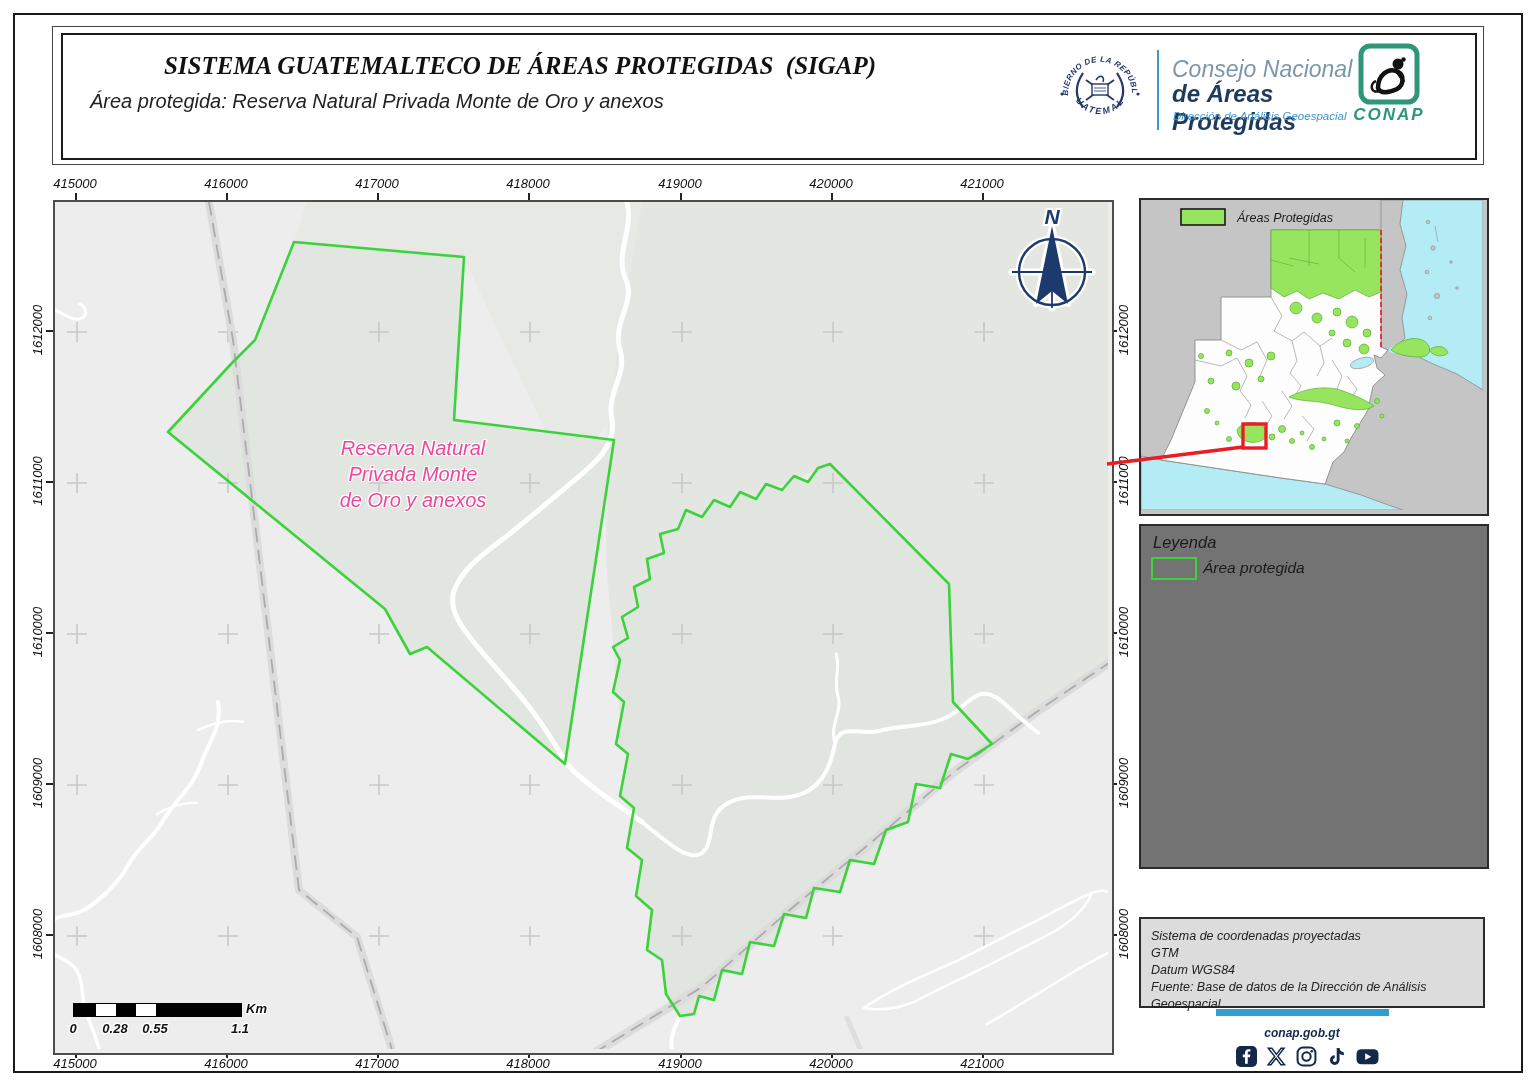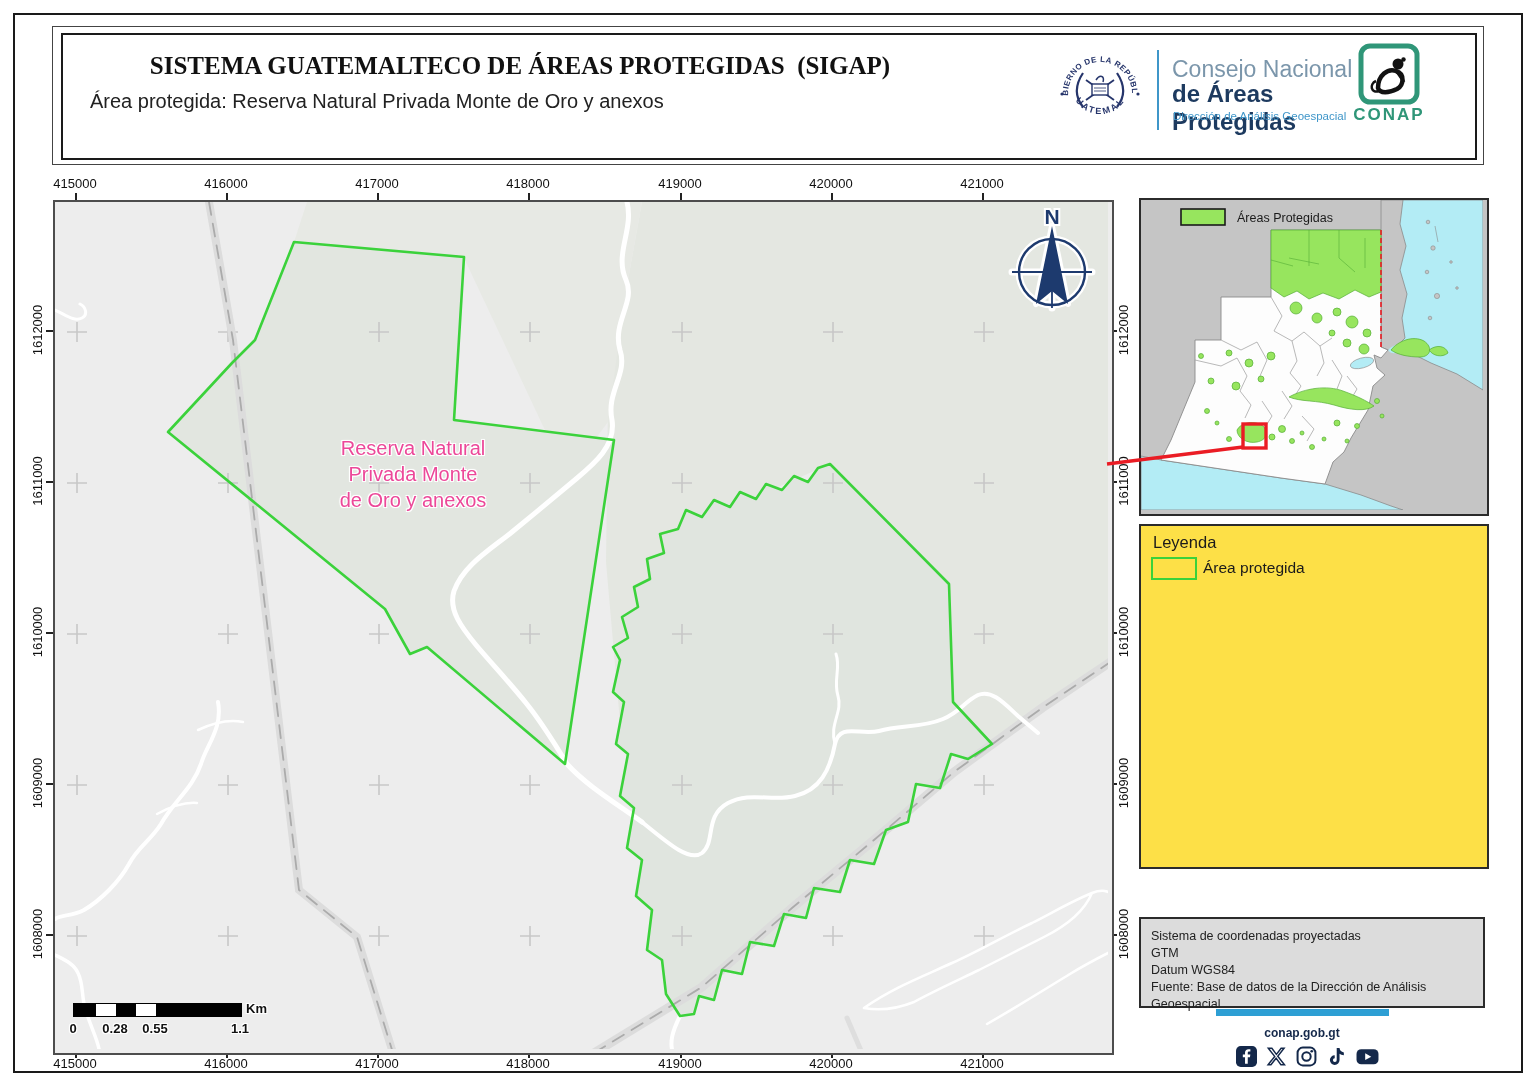--- a/index.html
+++ b/index.html
@@ -1,17 +1,17 @@
 <!DOCTYPE html>
 <html><head>
 <meta charset="utf-8">
 <style>
   html,body{margin:0;padding:0;background:#fff;}
   #page{position:relative;width:1536px;height:1086px;background:#fff;
-        font-family:"Liberation Sans",sans-serif;overflow:hidden;}
+        font-family:"Liberation Sans",sans-serif;overflow:hidden;font-style:italic;}
   .abs{position:absolute;}
   #outer-border{left:13px;top:13px;width:1506px;height:1056px;border:2px solid #1a1a1a;}
   
   #header-outer{left:52px;top:26px;width:1430px;height:137px;border:1px solid #444;background:#fff;}
   #header-inner{left:61px;top:33px;width:1412px;height:123px;border:2px solid #1a1a1a;background:#fff;}
   #map-title{left:90px;top:52px;width:860px;text-align:center;
              font-family:"Liberation Serif",serif;font-weight:bold;font-size:25px;color:#111;white-space:pre;}
   #map-subtitle{left:90px;top:90px;width:860px;text-align:left;font-size:20px;color:#222;}
   #conap-divider{left:1157px;top:50px;width:2px;height:80px;background:#3f96c9;}
   .conap-l1{left:1172px;top:56px;width:190px;font-size:23px;color:#7b96ab;}
@@ -30,21 +30,21 @@
   .ylab{position:absolute;width:80px;height:14px;line-height:14px;text-align:center;font-size:13px;color:#111;
         transform:rotate(-90deg);}
   
   #scalebar{left:73px;top:1003px;width:167px;height:12px;border:1px solid #000;display:flex;}
   #scalebar div{height:100%;}
   .sb-b{background:#000;} .sb-w{background:#fff;}
   .sb-lab{position:absolute;top:1021px;font-size:13px;font-weight:bold;color:#111;width:40px;text-align:center;}
   #scale-unit{left:246px;top:1001px;font-size:13px;font-weight:bold;color:#111;}
   
   #inset-box{left:1139px;top:198px;width:346px;height:314px;border:2px solid #2b2b2b;background:#c5c5c5;}
-  #legend-panel{left:1139px;top:524px;width:346px;height:341px;border:2px solid #2b2b2b;background:#fde047;}
+  #legend-panel{left:1139px;top:524px;width:346px;height:341px;border:2px solid #2b2b2b;background:#737373;}
   #legend-title{left:12px;top:7px;font-size:16.5px;color:#1b1b1b;position:absolute;}
   #legend-swatch{left:10px;top:31px;width:42px;height:19px;border:2px solid #3bd23b;position:absolute;}
   #legend-item-label{left:62px;top:33px;font-size:15.5px;color:#1b1b1b;position:absolute;}
   #info-panel{left:1139px;top:917px;width:346px;height:91px;border:2px solid #2b2b2b;background:#dcdcdc;
               padding:9px 0 0 10px;box-sizing:border-box;font-size:12.5px;color:#222;line-height:17px;}
   
   #footer-bar{left:1216px;top:1009px;width:173px;height:7px;background:#2e9fd4;}
   #footer-site{left:1232px;top:1026px;width:140px;text-align:center;font-size:12px;font-weight:bold;color:#14284a;}
   #footer-social{left:1236px;top:1046px;width:145px;display:flex;gap:9px;align-items:center;}
   svg{display:block;}

